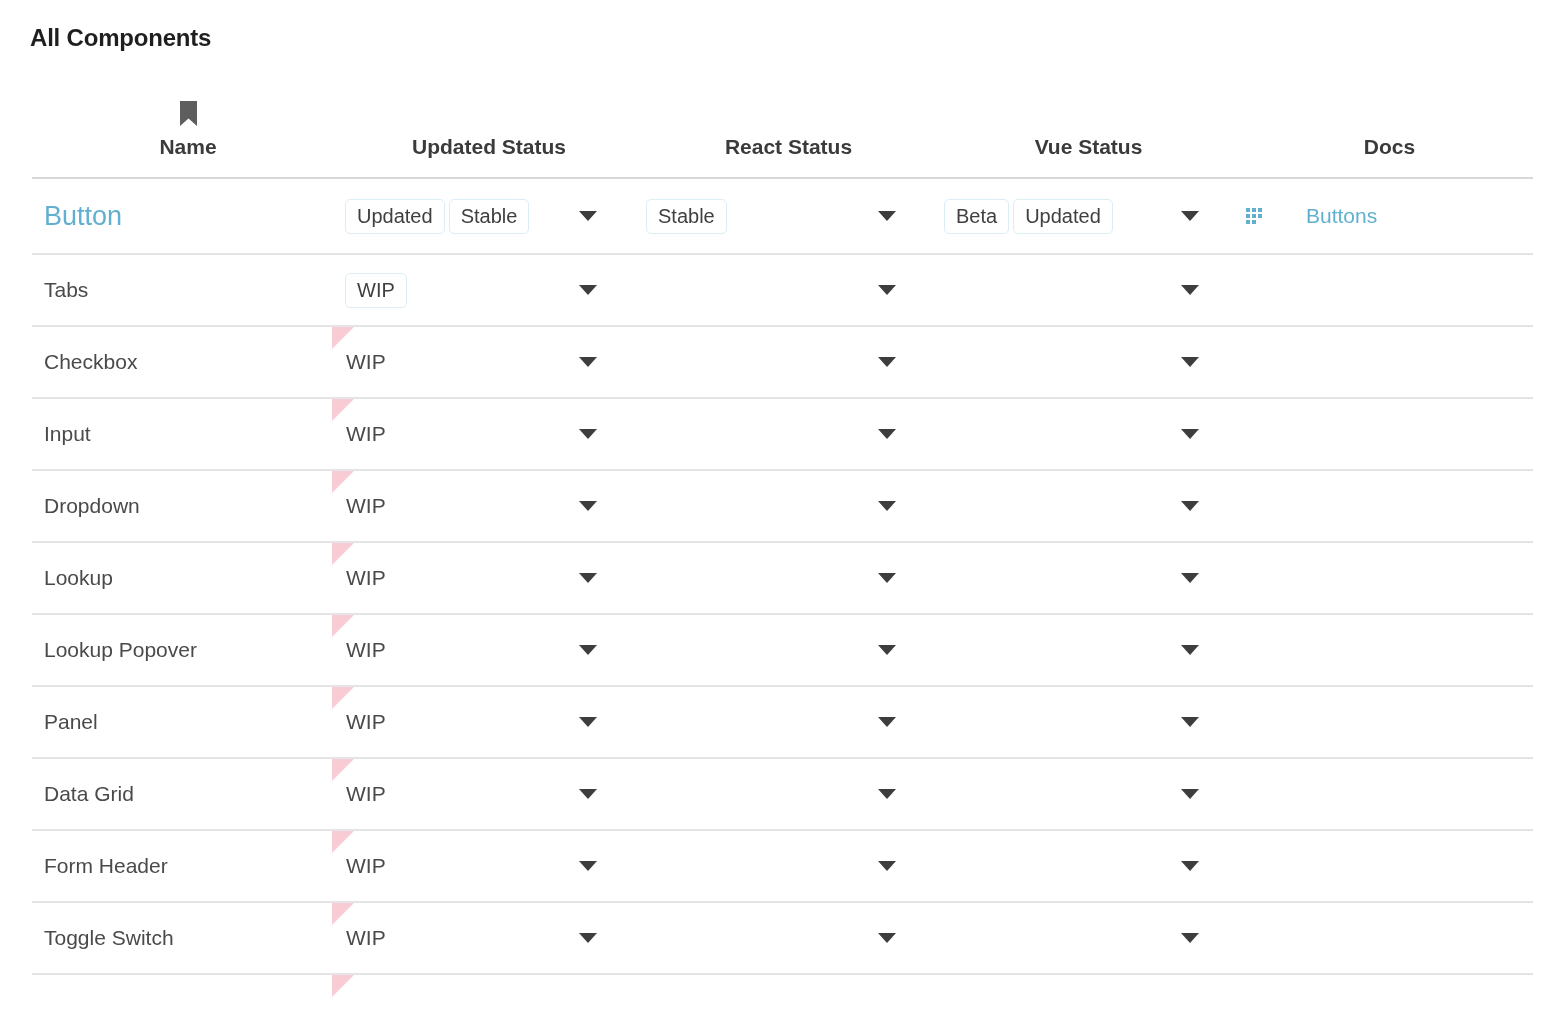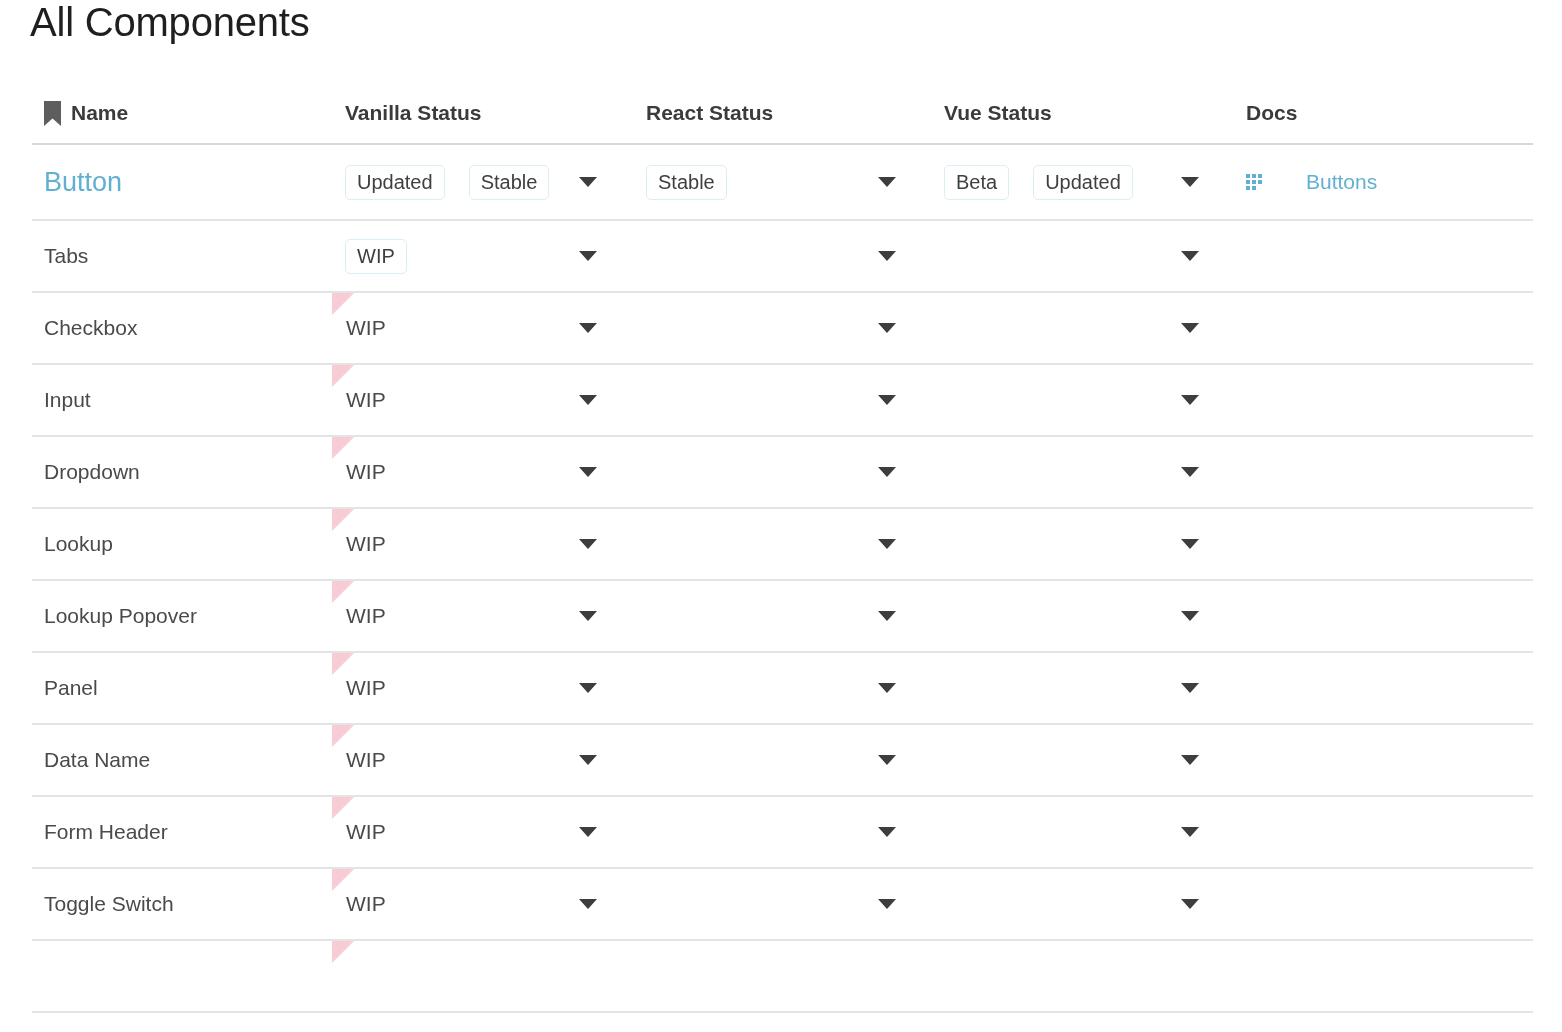--- a/index.html
+++ b/index.html
@@ -14,23 +14,23 @@
   .page {
     width: 1562px;
     height: 1032px;
     position: relative;
     background: #fff;
   }
 
   .page-title {
     position: absolute;
     left: 30px;
-    top: 0;
-    font-size: 40px;
-    font-weight: normal;
+    top: 16px;
+    font-size: 24px;
+    font-weight: bold;
     color: #1f1f1f;
     letter-spacing: -0.2px;
     line-height: 44px;
     white-space: nowrap;
   }
 
   .table-wrap {
     position: absolute;
     left: 32px;
     top: 100px;
@@ -59,20 +59,21 @@
     color: #3b3b3b;
     border-bottom: 2px solid #d8d8d8;
     white-space: nowrap;
   }
 
   th .th-inner {
     display: flex;
     align-items: center;
     gap: 10px;
     padding-left: 13px;
+    flex-direction: column;
   }
   th.col-name .th-inner { padding-left: 12px; }
 
   .bookmark-icon {
     width: 17px; height: 25px;
     display: inline-block;
     flex: 0 0 auto;
     position: relative;
     top: 1px;
   }
@@ -114,21 +115,21 @@
   .status-cell {
     display: flex;
     align-items: center;
     height: 100%;
     padding-left: 13px;
     position: relative;
   }
   .badges {
     display: flex;
     align-items: center;
-    gap: 24px;
+    gap: 4px;
   }
   .badge {
     border: 1px solid #dceef5;
     border-radius: 5px;
     background: #fff;
     font-size: 20px;
     color: #3f3f3f;
     padding: 5px 11px 6px 11px;
     line-height: 22px;
     white-space: nowrap;
@@ -216,21 +217,21 @@
               <span class="bookmark-icon">
                 <svg width="17" height="25" viewBox="0 0 17 25" xmlns="http://www.w3.org/2000/svg">
                   <path d="M0 0 H17 V25 L8.5 17.5 L0 25 Z" fill="#5e5e5e"></path>
                 </svg>
               </span>
               <span>Name</span>
             </div>
           </th>
           <th class="col-vanilla">
             <div class="th-inner">
-                <span>Vanilla Status</span>
+                <span>Updated Status</span>
               </div>
           </th>
           <th class="col-react">
             <div class="th-inner">
                 <span>React Status</span>
               </div>
           </th>
           <th class="col-vue">
             <div class="th-inner">
                 <span>Vue Status</span>
@@ -464,21 +465,21 @@
               <div class="status-cell"></div>
               <div class="caret"></div>
             </td>
             <td class="col-docs">
               <div class="docs-cell"></div>
             </td>
           </tr>
           <tr>
             <td class="col-name">
               <div class="cell-pad">
-                <span class="name-text">Data Name</span>
+                <span class="name-text">Data Grid</span>
               </div>
             </td>
             <td class="col-vanilla">
               <div class="corner-flag"></div>
               <div class="status-cell">
                 <span class="plain-status">WIP</span>
               </div>
               <div class="caret"></div>
             </td>
             <td class="col-react">

